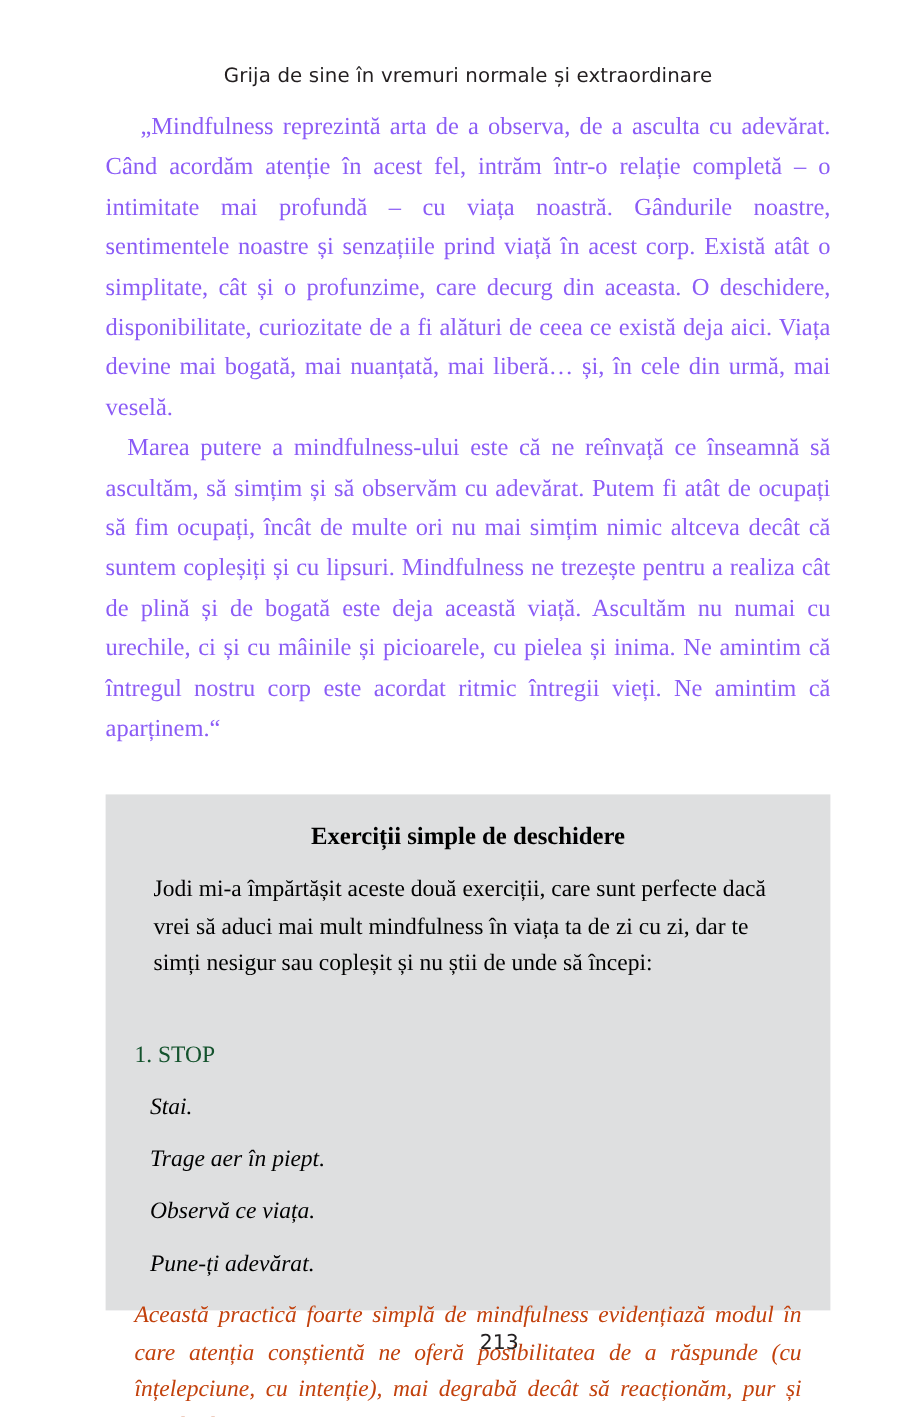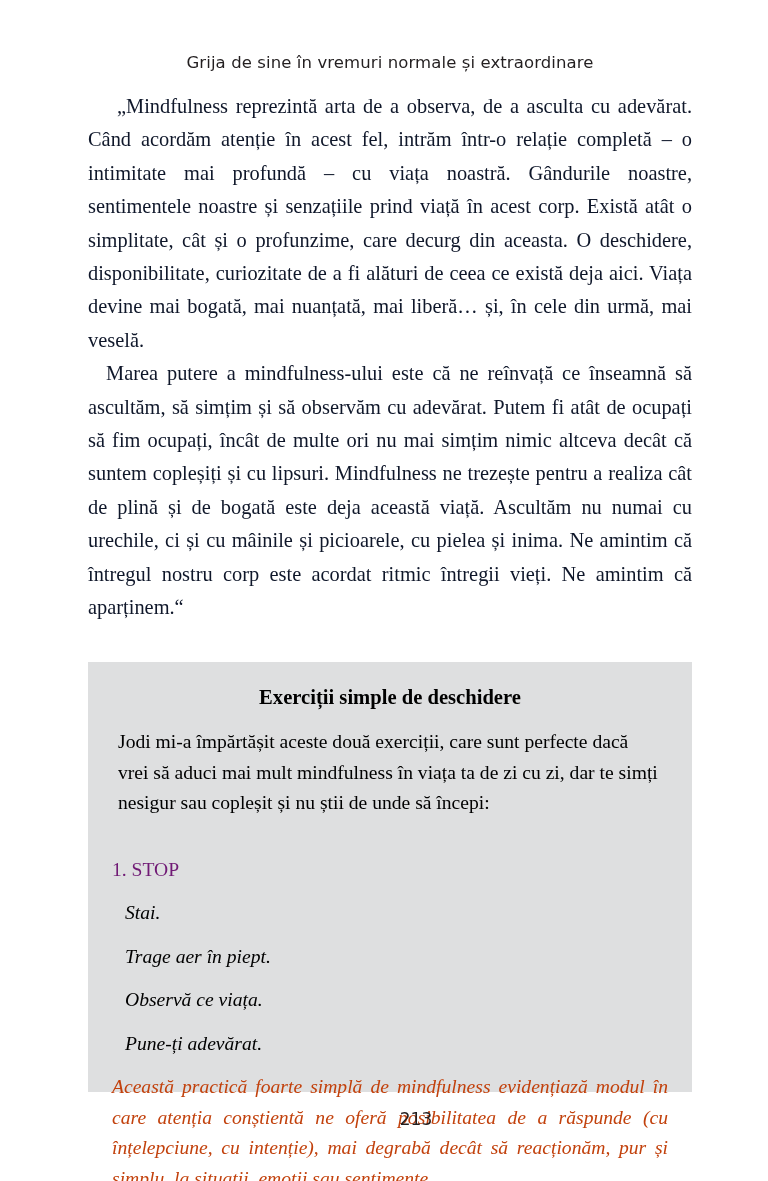--- a/index.html
+++ b/index.html
@@ -45,21 +45,21 @@
     width: 604px;
   }
 
   p.body-par {
     margin: 0;
     font-size: 20.4px;
     line-height: 33.4px;
     text-align: justify;
     text-justify: inter-word;
     hyphens: manual;
-    color: #0f172a;
+    color: #8b5cf6;
   }
   p.body-par.first { text-indent: 29px; }
   p.body-par.second { text-indent: 18px; }
 
   
   .callout {
     position: absolute;
     left: 88px;
     top: 662px;
     width: 604px;
@@ -72,34 +72,34 @@
   .callout-title {
     margin: 0 0 16px 0;
     font-size: 20.6px;
     line-height: 27px;
     font-weight: bold;
     text-align: center;
     color: #000000;
   }
 
   .callout-intro {
-    margin: 6px;
+    margin: 16px;
     font-size: 19.6px;
     line-height: 30.5px;
     text-align: left;
     color: #000000;
   }
 
   .callout-gap { height: 30px; }
 
   .step-heading {
     margin: 0;
     font-size: 19.6px;
     line-height: 30.5px;
-    color: #701a75;
+    color: #14532d;
   }
 
   .step-italic {
     margin: 13px;
     font-size: 19.6px;
     line-height: 30.5px;
     font-style: italic;
     color: #000000;
   }
 

